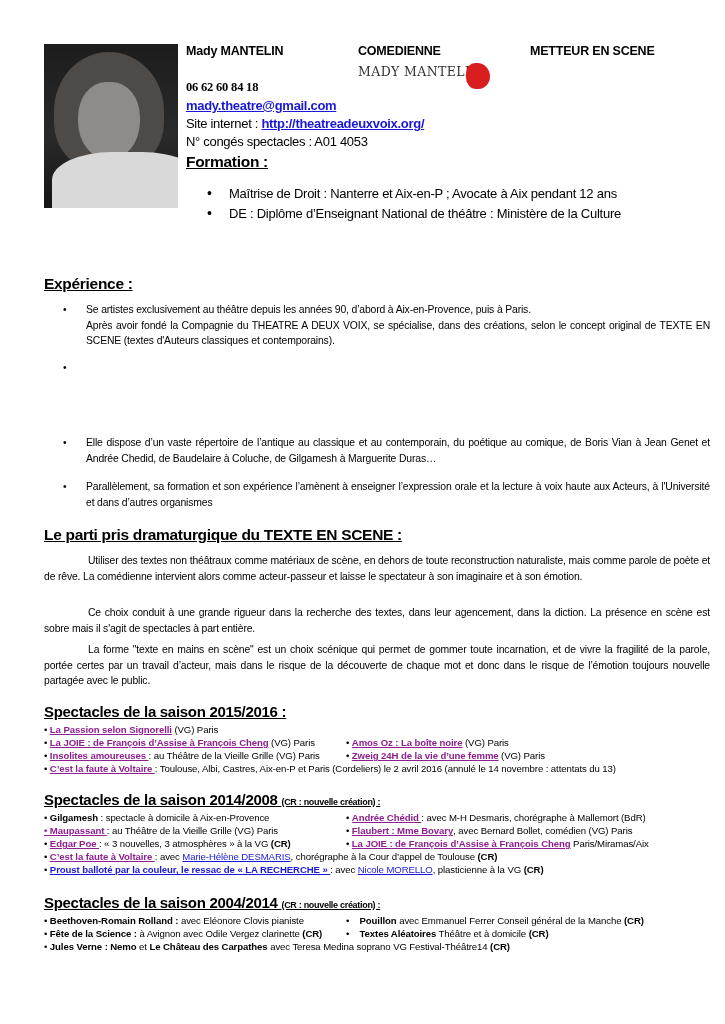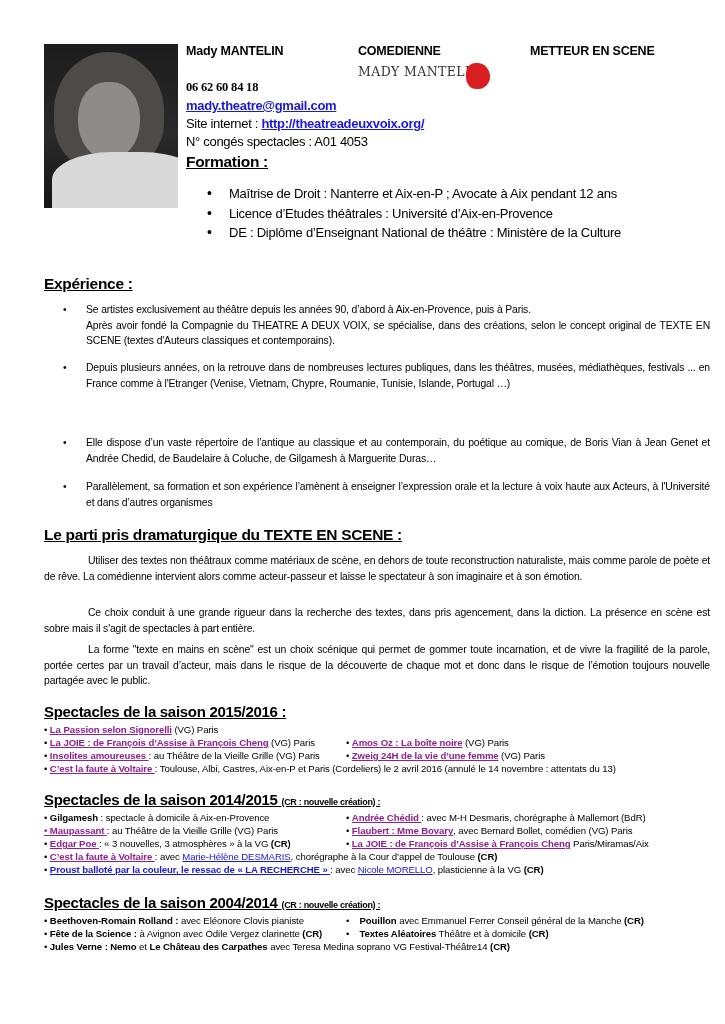--- a/index.html
+++ b/index.html
@@ -61,62 +61,60 @@
   <a class="link" style="font-weight:bold">mady.theatre@gmail.com</a>
 </div>
 <div class="abs contact" style="left:186px; top:115px;">
   <span style="font-weight:normal">Site internet : </span><a class="link" style="font-weight:bold">http://theatreadeuxvoix.org/</a>
 </div>
 <div class="abs contact" style="left:186px; top:133px;">N° congés spectacles : A01 4053</div>
 
 <div class="abs h2" style="left:186px; top:153px;">Formation :</div>
 <ul class="form">
   <li>Maîtrise de Droit : Nanterre et Aix-en-P ; Avocate à Aix pendant 12 ans</li>
-  <li>Licence d’Etudes théâtrales : Université d’Aix-en-Provence</li>
   <li>DE : Diplôme d’Enseignant National de théâtre : Ministère de la Culture</li>
 </ul>
 
 <div class="abs h2" style="left:44px; top:275px;">Expérience :</div>
 
 <div class="abs exp" style="top:302px;">
   <span class="bul">•</span>
   <div class="body">
       <div style="white-space:nowrap">Se artistes exclusivement au théâtre depuis les années 90, d’abord à Aix-en-Provence, puis à Paris.</div>
       <div>Après avoir fondé la Compagnie du THEATRE A DEUX VOIX, se spécialise, dans des créations, selon le concept original de TEXTE EN SCENE (textes d'Auteurs classiques et contemporains).</div>
     </div>
 </div>
 <div class="abs exp" style="top:360px;">
   <span class="bul">•</span>
   <div class="body">
-      <div>Depuis plusieurs années, on la retrouve dans de nombreuses lectures publiques, dans les théâtres, musées, médiathèques, festivals ... en France comme à l'Etranger (Venise, Vietnam, Chypre, Roumanie, Tunisie, Islande, Portugal …)</div>
     </div>
 </div>
 <div class="abs exp" style="top:435px;">
   <span class="bul">•</span>
   <div class="body">Elle dispose d’un vaste répertoire de l’antique au classique et au contemporain, du poétique au comique, de Boris Vian à Jean Genet et Andrée Chedid, de Baudelaire à Coluche, de Gilgamesh à Marguerite Duras…</div>
 </div>
 <div class="abs exp" style="top:479px;">
   <span class="bul">•</span>
   <div class="body">Parallèlement, sa formation et son expérience l’amènent à enseigner l’expression orale et la lecture à voix haute aux Acteurs, à l'Université et dans d’autres organismes</div>
 </div>
 
 <div class="abs h2" style="left:44px; top:526px;">Le parti pris dramaturgique du TEXTE EN SCENE :</div>
 <div class="abs para" style="top:553px;"><span class="ind"></span><span>Utiliser des textes non théâtraux comme matériaux de scène, en dehors de toute reconstruction naturaliste, mais comme parole de poète et de rêve. La comédienne intervient alors comme acteur-passeur et laisse le spectateur à son imaginaire et à son émotion.</span></div>
-<div class="abs para" style="top:605px;"><span class="ind"></span><span>Ce choix conduit à une grande rigueur dans la recherche des textes, dans pris agencement, dans la diction. La présence en scène est sobre mais il s'agit de spectacles à part entière.</span></div>
+<div class="abs para" style="top:605px;"><span class="ind"></span><span>Ce choix conduit à une grande rigueur dans la recherche des textes, dans leur agencement, dans la diction. La présence en scène est sobre mais il s'agit de spectacles à part entière.</span></div>
 <div class="abs para" style="top:642px;"><span class="ind"></span><span>La forme "texte en mains en scène" est un choix scénique qui permet de gommer toute incarnation, et de vivre la fragilité de la parole, portée certes par un travail d’acteur, mais dans le risque de la découverte de chaque mot et donc dans le risque de l’émotion toujours nouvelle partagée avec le public.</span></div>
 
 <div class="abs sh" style="left:44px; top:703px;">Spectacles de la saison 2015/2016 :</div>
 <div class="abs sl" style="left:44px; top:723px;">• <a class="vlink">La Passion selon Signorelli</a><span>  (VG) Paris</span></div>
 <div class="abs sl" style="left:44px; top:736px;">• <a class="vlink">La JOIE : de François d’Assise à François Cheng</a><span>  (VG) Paris</span></div>
 <div class="abs sl" style="left:346px; top:736px;">• <a class="vlink">Amos Oz : La boîte noire</a><span> (VG) Paris</span></div>
 <div class="abs sl" style="left:44px; top:749px;">• <a class="vlink">Insolites amoureuses </a><span>: au Théâtre de la Vieille Grille (VG) Paris</span></div>
 <div class="abs sl" style="left:346px; top:749px;">• <a class="vlink">Zweig 24H de la vie d’une femme</a><span> (VG) Paris</span></div>
 <div class="abs sl" style="left:44px; top:762px;">• <a class="vlink">C’est la faute à Voltaire </a><span>: Toulouse, Albi, Castres, Aix-en-P et Paris (Cordeliers) le 2 avril 2016 (annulé le 14 novembre : attentats du 13)</span></div>
 
-<div class="abs sh" style="left:44px; top:791px;"><span>Spectacles de la saison 2014/2015 </span><small>(CR : nouvelle création) :</small></div>
+<div class="abs sh" style="left:44px; top:791px;"><span>Spectacles de la saison 2014/2008 </span><small>(CR : nouvelle création) :</small></div>
 <div class="abs sl" style="left:44px; top:811px;">• <b>Gilgamesh</b><span> : spectacle à domicile à Aix-en-Provence</span></div>
 <div class="abs sl" style="left:346px; top:811px;">• <a class="vlink">Andrée Chédid </a><span>: avec M-H Desmaris, chorégraphe à Mallemort (BdR)</span></div>
 <div class="abs sl" style="left:44px; top:824px;"><span class="vlink">• </span><a class="vlink">Maupassant </a><span>: au Théâtre de la Vieille Grille (VG) Paris</span></div>
 <div class="abs sl" style="left:346px; top:824px;">• <a class="vlink">Flaubert : Mme Bovary</a><span>, avec Bernard Bollet, comédien (VG) Paris</span></div>
 <div class="abs sl" style="left:44px; top:837px;">• <a class="vlink">Edgar Poe </a><span>: « 3 nouvelles, 3 atmosphères » à la VG </span><b>(CR)</b></div>
 <div class="abs sl" style="left:346px; top:837px;">• <a class="vlink">La JOIE : de François d’Assise à François Cheng</a><span> Paris/Miramas/Aix</span></div>
 <div class="abs sl" style="left:44px; top:850px;">• <a class="vlink">C’est la faute à Voltaire </a><span>: avec </span><a class="blink">Marie-Hélène DESMARIS</a><span>, chorégraphe à la Cour d’appel de Toulouse </span><b>(CR)</b></div>
 <div class="abs sl" style="left:44px; top:863px;">• <a class="blink" style="font-weight:bold">Proust balloté par la couleur, le ressac de « LA RECHERCHE » </a><span>: avec </span><a class="blink">Nicole MORELLO</a><span>, plasticienne à la  VG </span><b>(CR)</b></div>
 
 <div class="abs sh" style="left:44px; top:894px;"><span>Spectacles de la saison 2004/2014 </span><small>(CR : nouvelle création) :</small></div>

